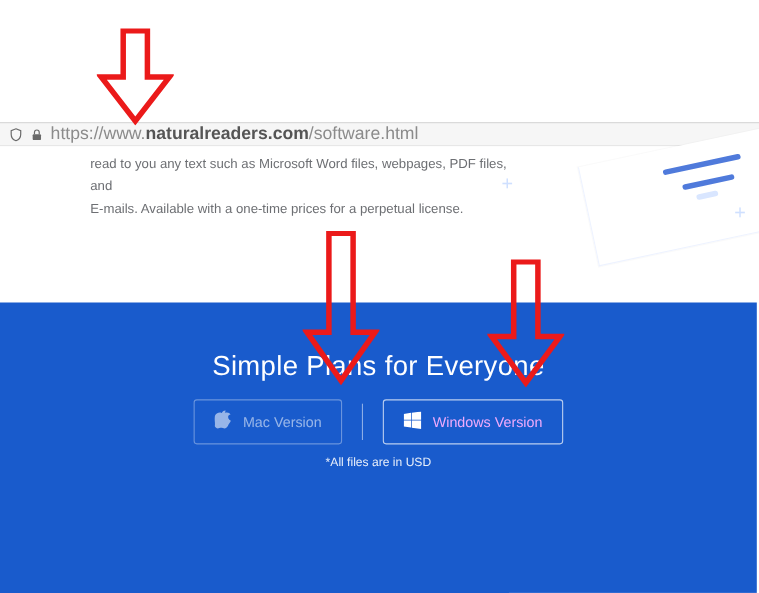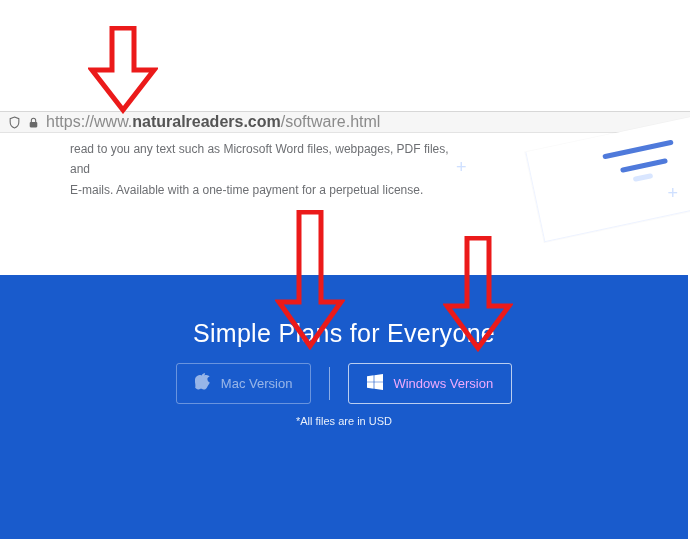--- a/index.html
+++ b/index.html
@@ -26,21 +26,21 @@
 
   
   .page {
     position: absolute;
     top: 133px; left: 0; right: 2px; bottom: 0;
     background: #fff;
   }
 
   .intro {
     position: absolute;
-    top: 6px; left: 70px;
+    top: 6px; left: 82px;
     width: 400px;
     font-size: 12px;
     line-height: 1.7;
     color: #6d6f73;
   }
 
   .plus1 {
     position: absolute;
     top: 24px; left: 456px;
     color: #cfe0ff;
@@ -169,21 +169,21 @@
 
 <div class="page">
 
   <div class="puzzle-frame"></div>
   <div class="puzzle-line1"></div>
   <div class="puzzle-line2"></div>
   <div class="puzzle-line-short"></div>
 
   <div class="intro">
     <span>read to you any text such as Microsoft Word files, webpages, PDF files, and</span><br>
-    <span>E-mails. Available with a one-time payment for a perpetual license.</span>
+    <span>E-mails. Available with a one-time prices for a perpetual license.</span>
   </div>
 
   <div class="plus1">+</div>
   <div class="plus2">+</div>
 
   <div class="blue-section">
     <div class="plans-title">Simple Plans for Everyone</div>
 
     <div class="btn-row">
       <div class="ver-btn inactive">

